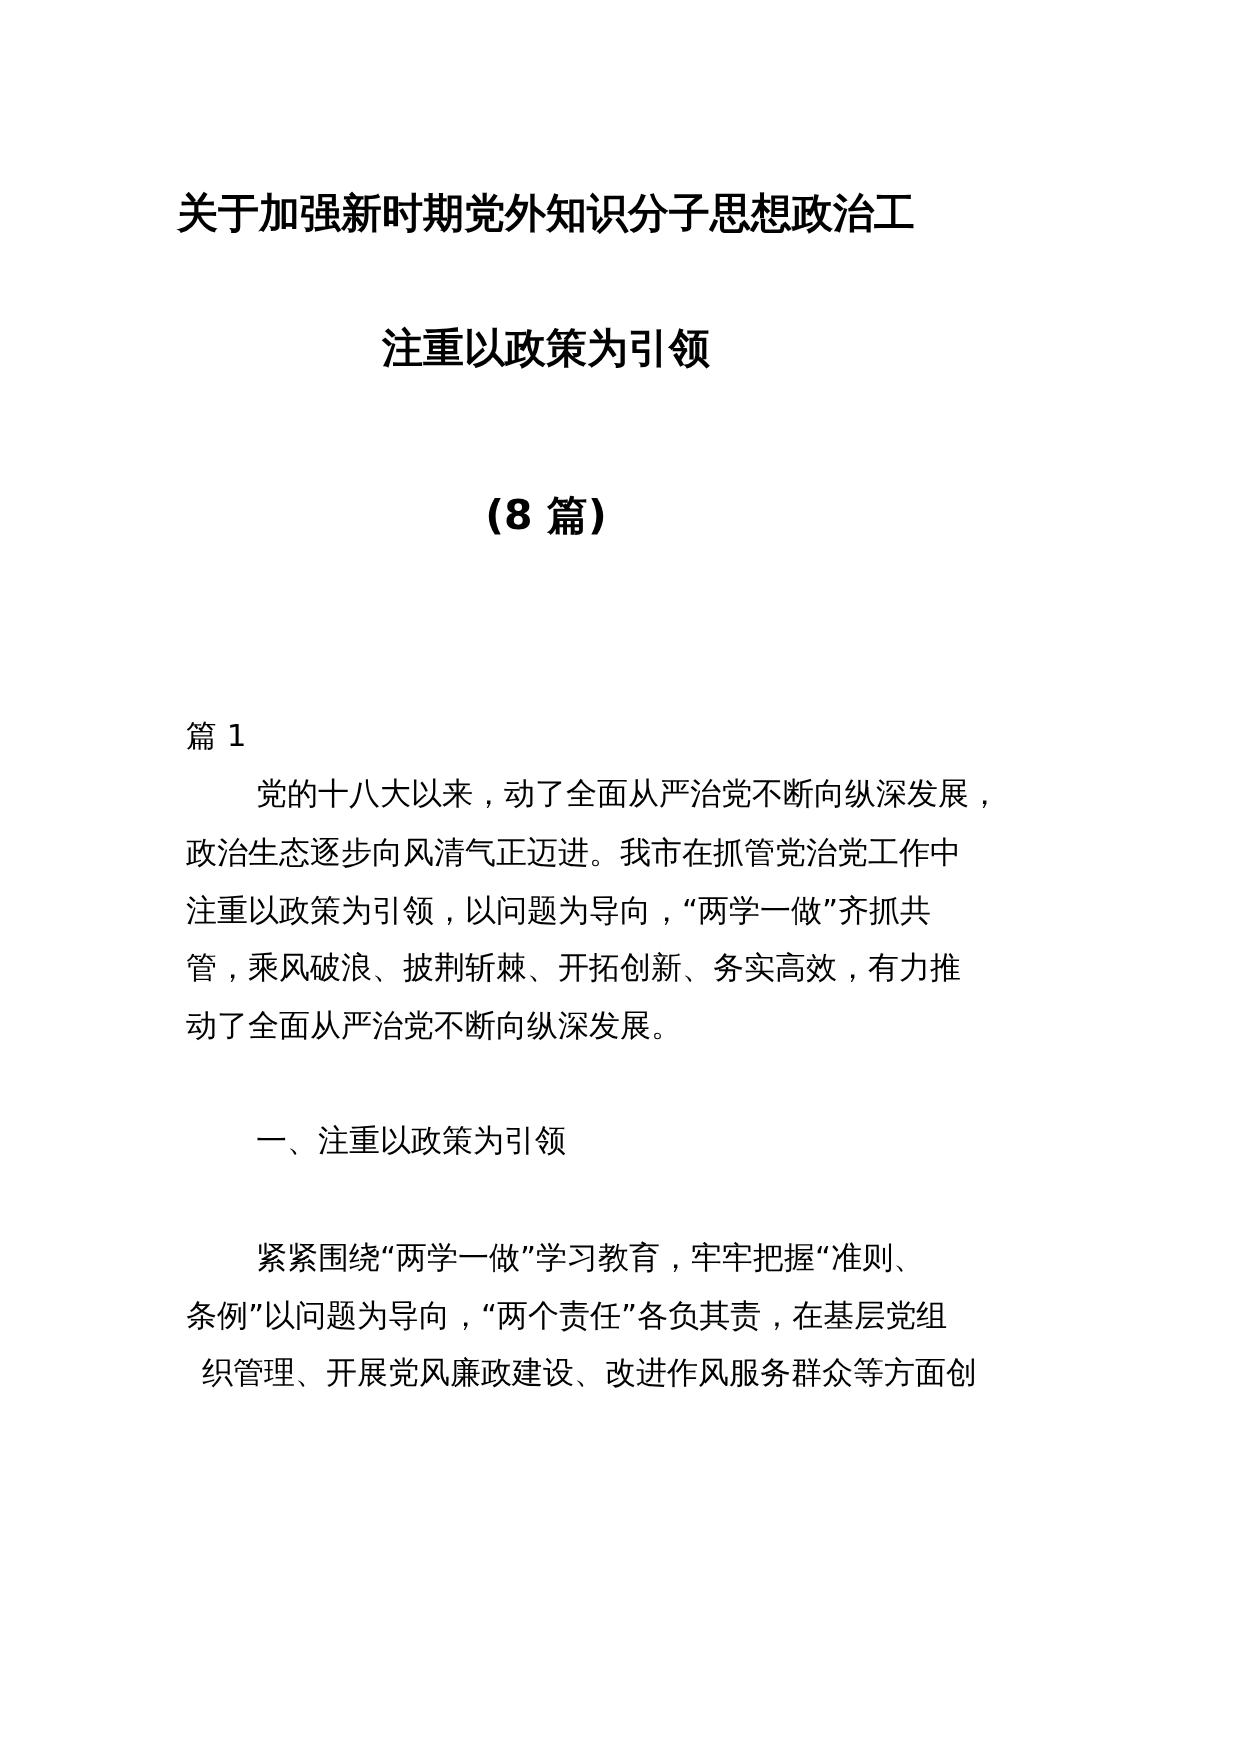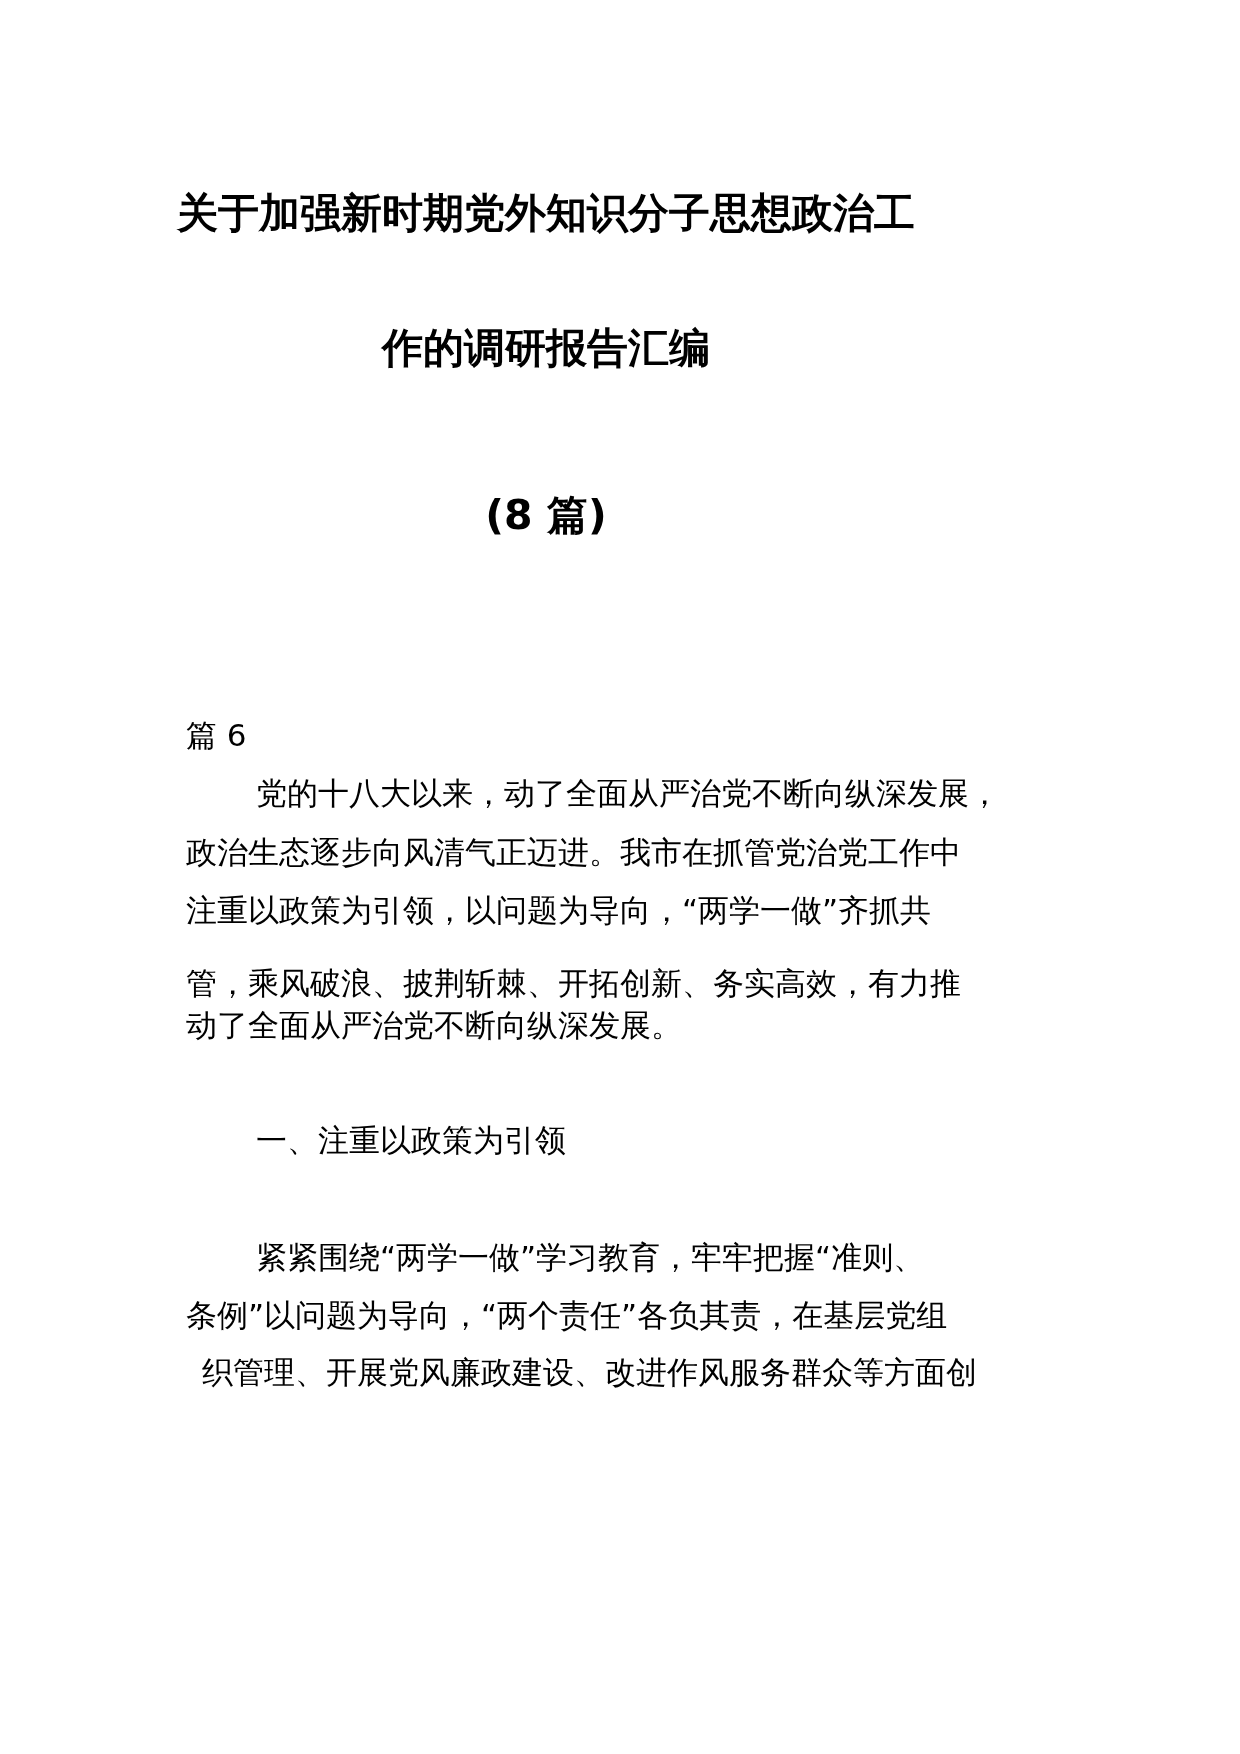--- a/index.html
+++ b/index.html
@@ -38,30 +38,30 @@
       white-space: nowrap;
       margin: 0;
     }
     .indent { left: 256px; }
   </style>
 </head>
 <body>
 
 <main>
   <h1 class="title t1">关于加强新时期党外知识分子思想政治工</h1>
-  <h1 class="title t2">作的调研报告汇编</h1>
+  <h1 class="title t2">注重以政策为引领</h1>
   <h2 class="title t3">(8 篇)</h2>
 
-  <p class="line" style="top:715px;">篇 6</p>
+  <p class="line" style="top:715px;">篇 1</p>
 
   <section>
     <p class="line indent" style="top:773px;">党的十八大以来，动了全面从严治党不断向纵深发展，</p>
     <p class="line" style="top:832px;">政治生态逐步向风清气正迈进。我市在抓管党治党工作中</p>
     <p class="line" style="top:890px;">注重以政策为引领，以问题为导向，“两学一做”齐抓共</p>
-    <p class="line" style="top:947px;margin-top:16px;">管，乘风破浪、披荆斩棘、开拓创新、务实高效，有力推</p>
+    <p class="line" style="top:947px;">管，乘风破浪、披荆斩棘、开拓创新、务实高效，有力推</p>
     <p class="line" style="top:1005px;">动了全面从严治党不断向纵深发展。</p>
   </section>
 
   <h3 class="line indent" style="top:1120px; font-weight:normal;">一、注重以政策为引领</h3>
 
   <section>
     <p class="line indent" style="top:1237px;">紧紧围绕“两学一做”学习教育，牢牢把握“准则、</p>
     <p class="line" style="top:1295px;">条例”以问题为导向，“两个责任”各负其责，在基层党组</p>
     <p class="line" style="top:1352px;margin-left:16px;">织管理、开展党风廉政建设、改进作风服务群众等方面创</p>
   </section>

